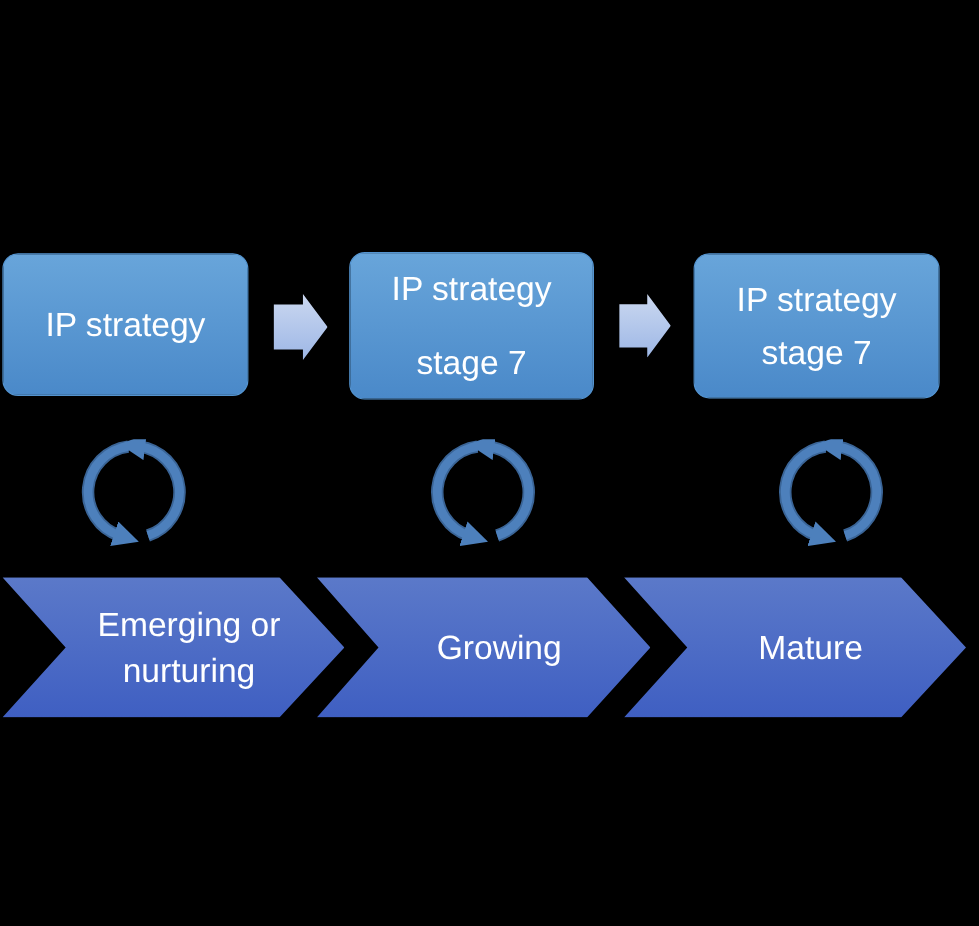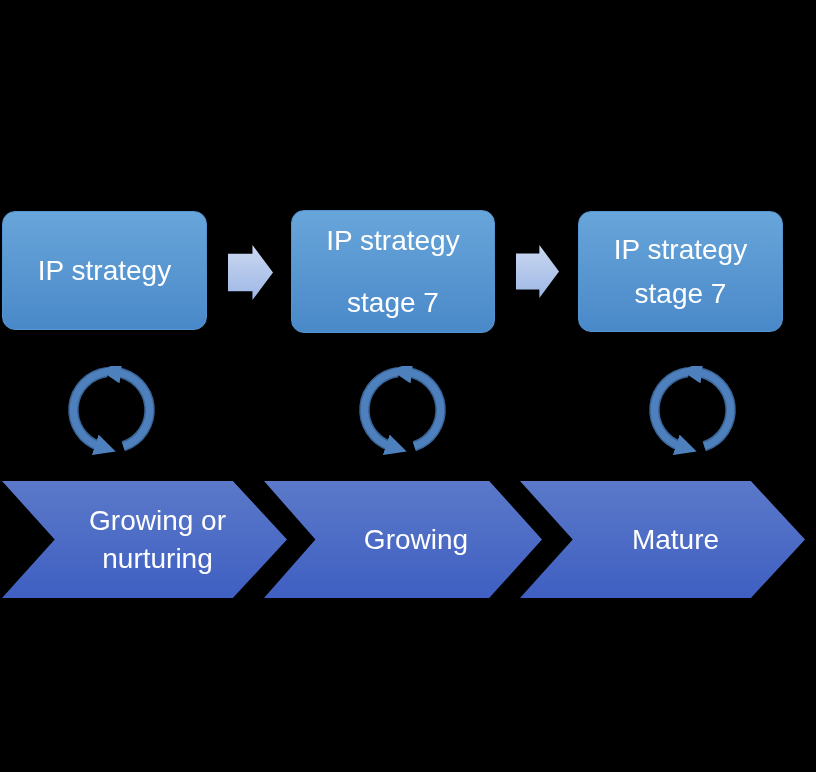--- a/index.html
+++ b/index.html
@@ -119,21 +119,21 @@
   <div class="cycle" id="cycle-3">
     <svg viewBox="0 0 114 90" width="113" height="90">
       <path class="cyc-under" d="M52.3 5.8 A38.5 38.5 0 0 0 45.1 80.6"></path>
       <path class="cyc-main" d="M52.3 5.8 A38.5 38.5 0 0 0 45.1 80.6" marker-end="url(#cycah)"></path>
       <path class="cyc-under" d="M68.9 80.6 A38.5 38.5 0 0 0 61.7 5.8"></path>
       <path class="cyc-main" d="M68.9 80.6 A38.5 38.5 0 0 0 61.7 5.8" marker-end="url(#cycah)"></path>
     </svg>
   </div>
 
   <div class="chevron" id="chevron-1">
-    <div class="clabel">Growing or nurturing</div>
+    <div class="clabel">Emerging or nurturing</div>
   </div>
   <div class="chevron" id="chevron-2">
     <div class="clabel">Growing</div>
   </div>
   <div class="chevron" id="chevron-3">
     <div class="clabel">Mature</div>
   </div>
 
 </div>
 

